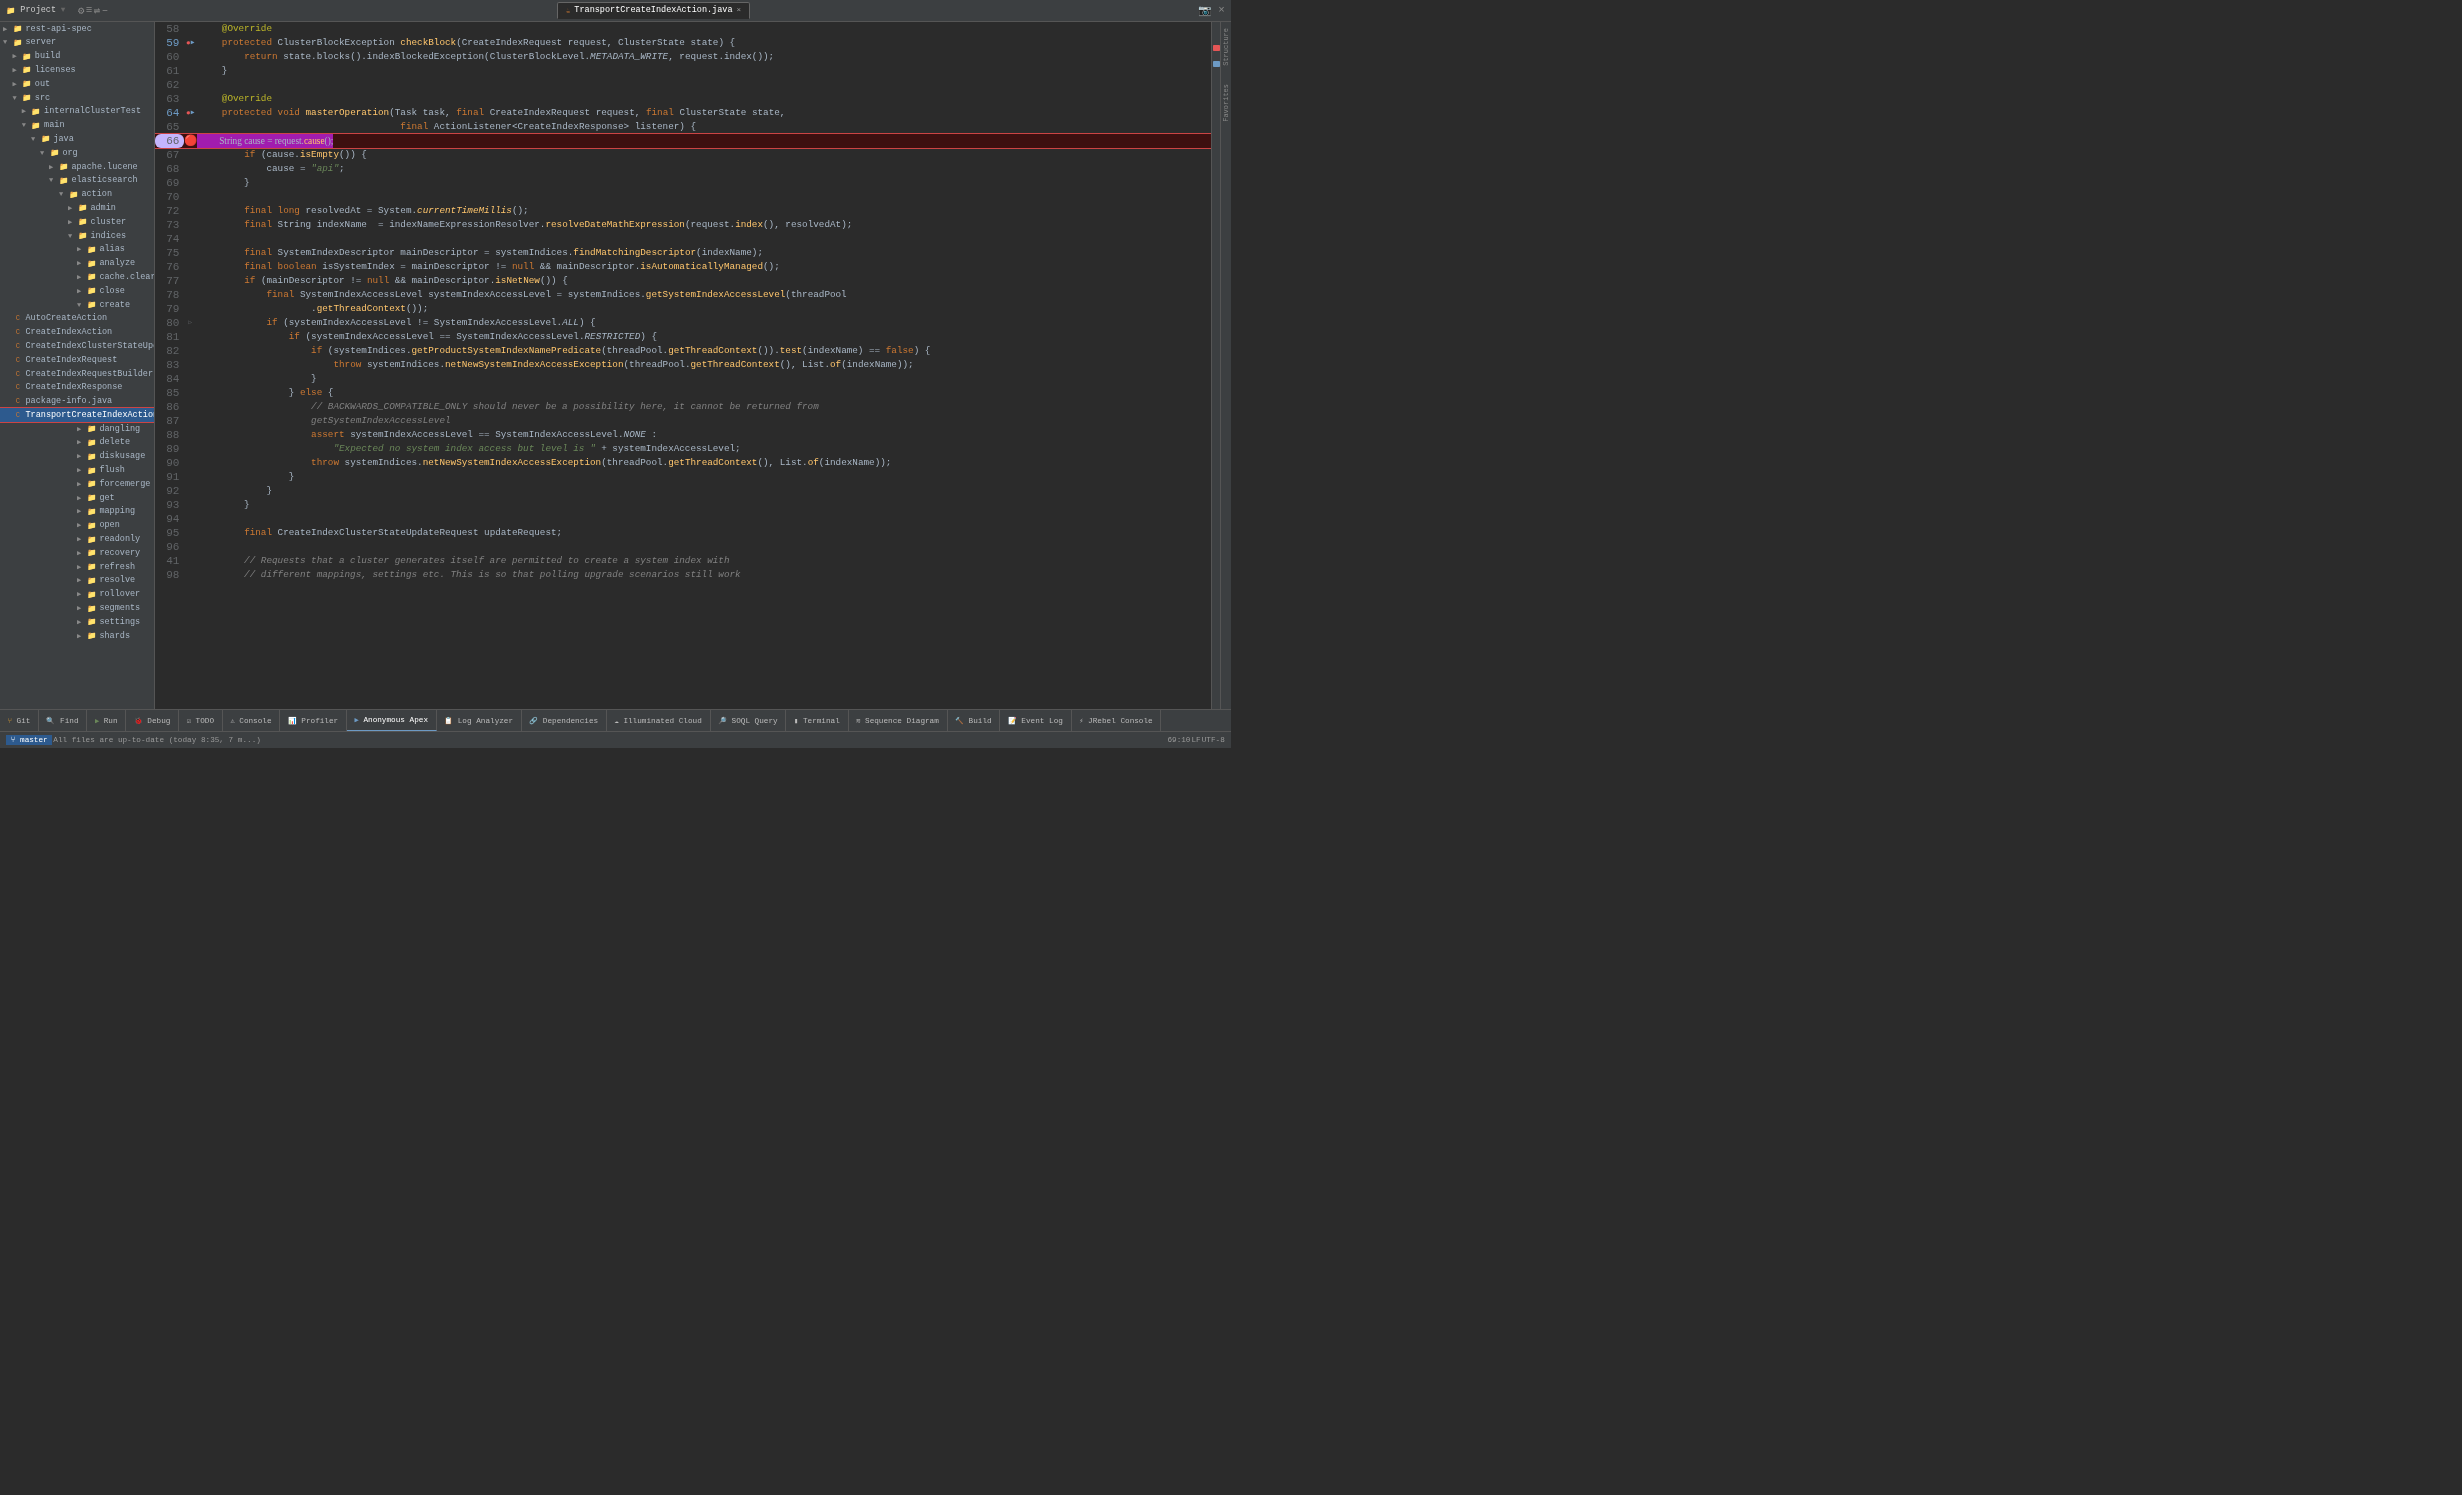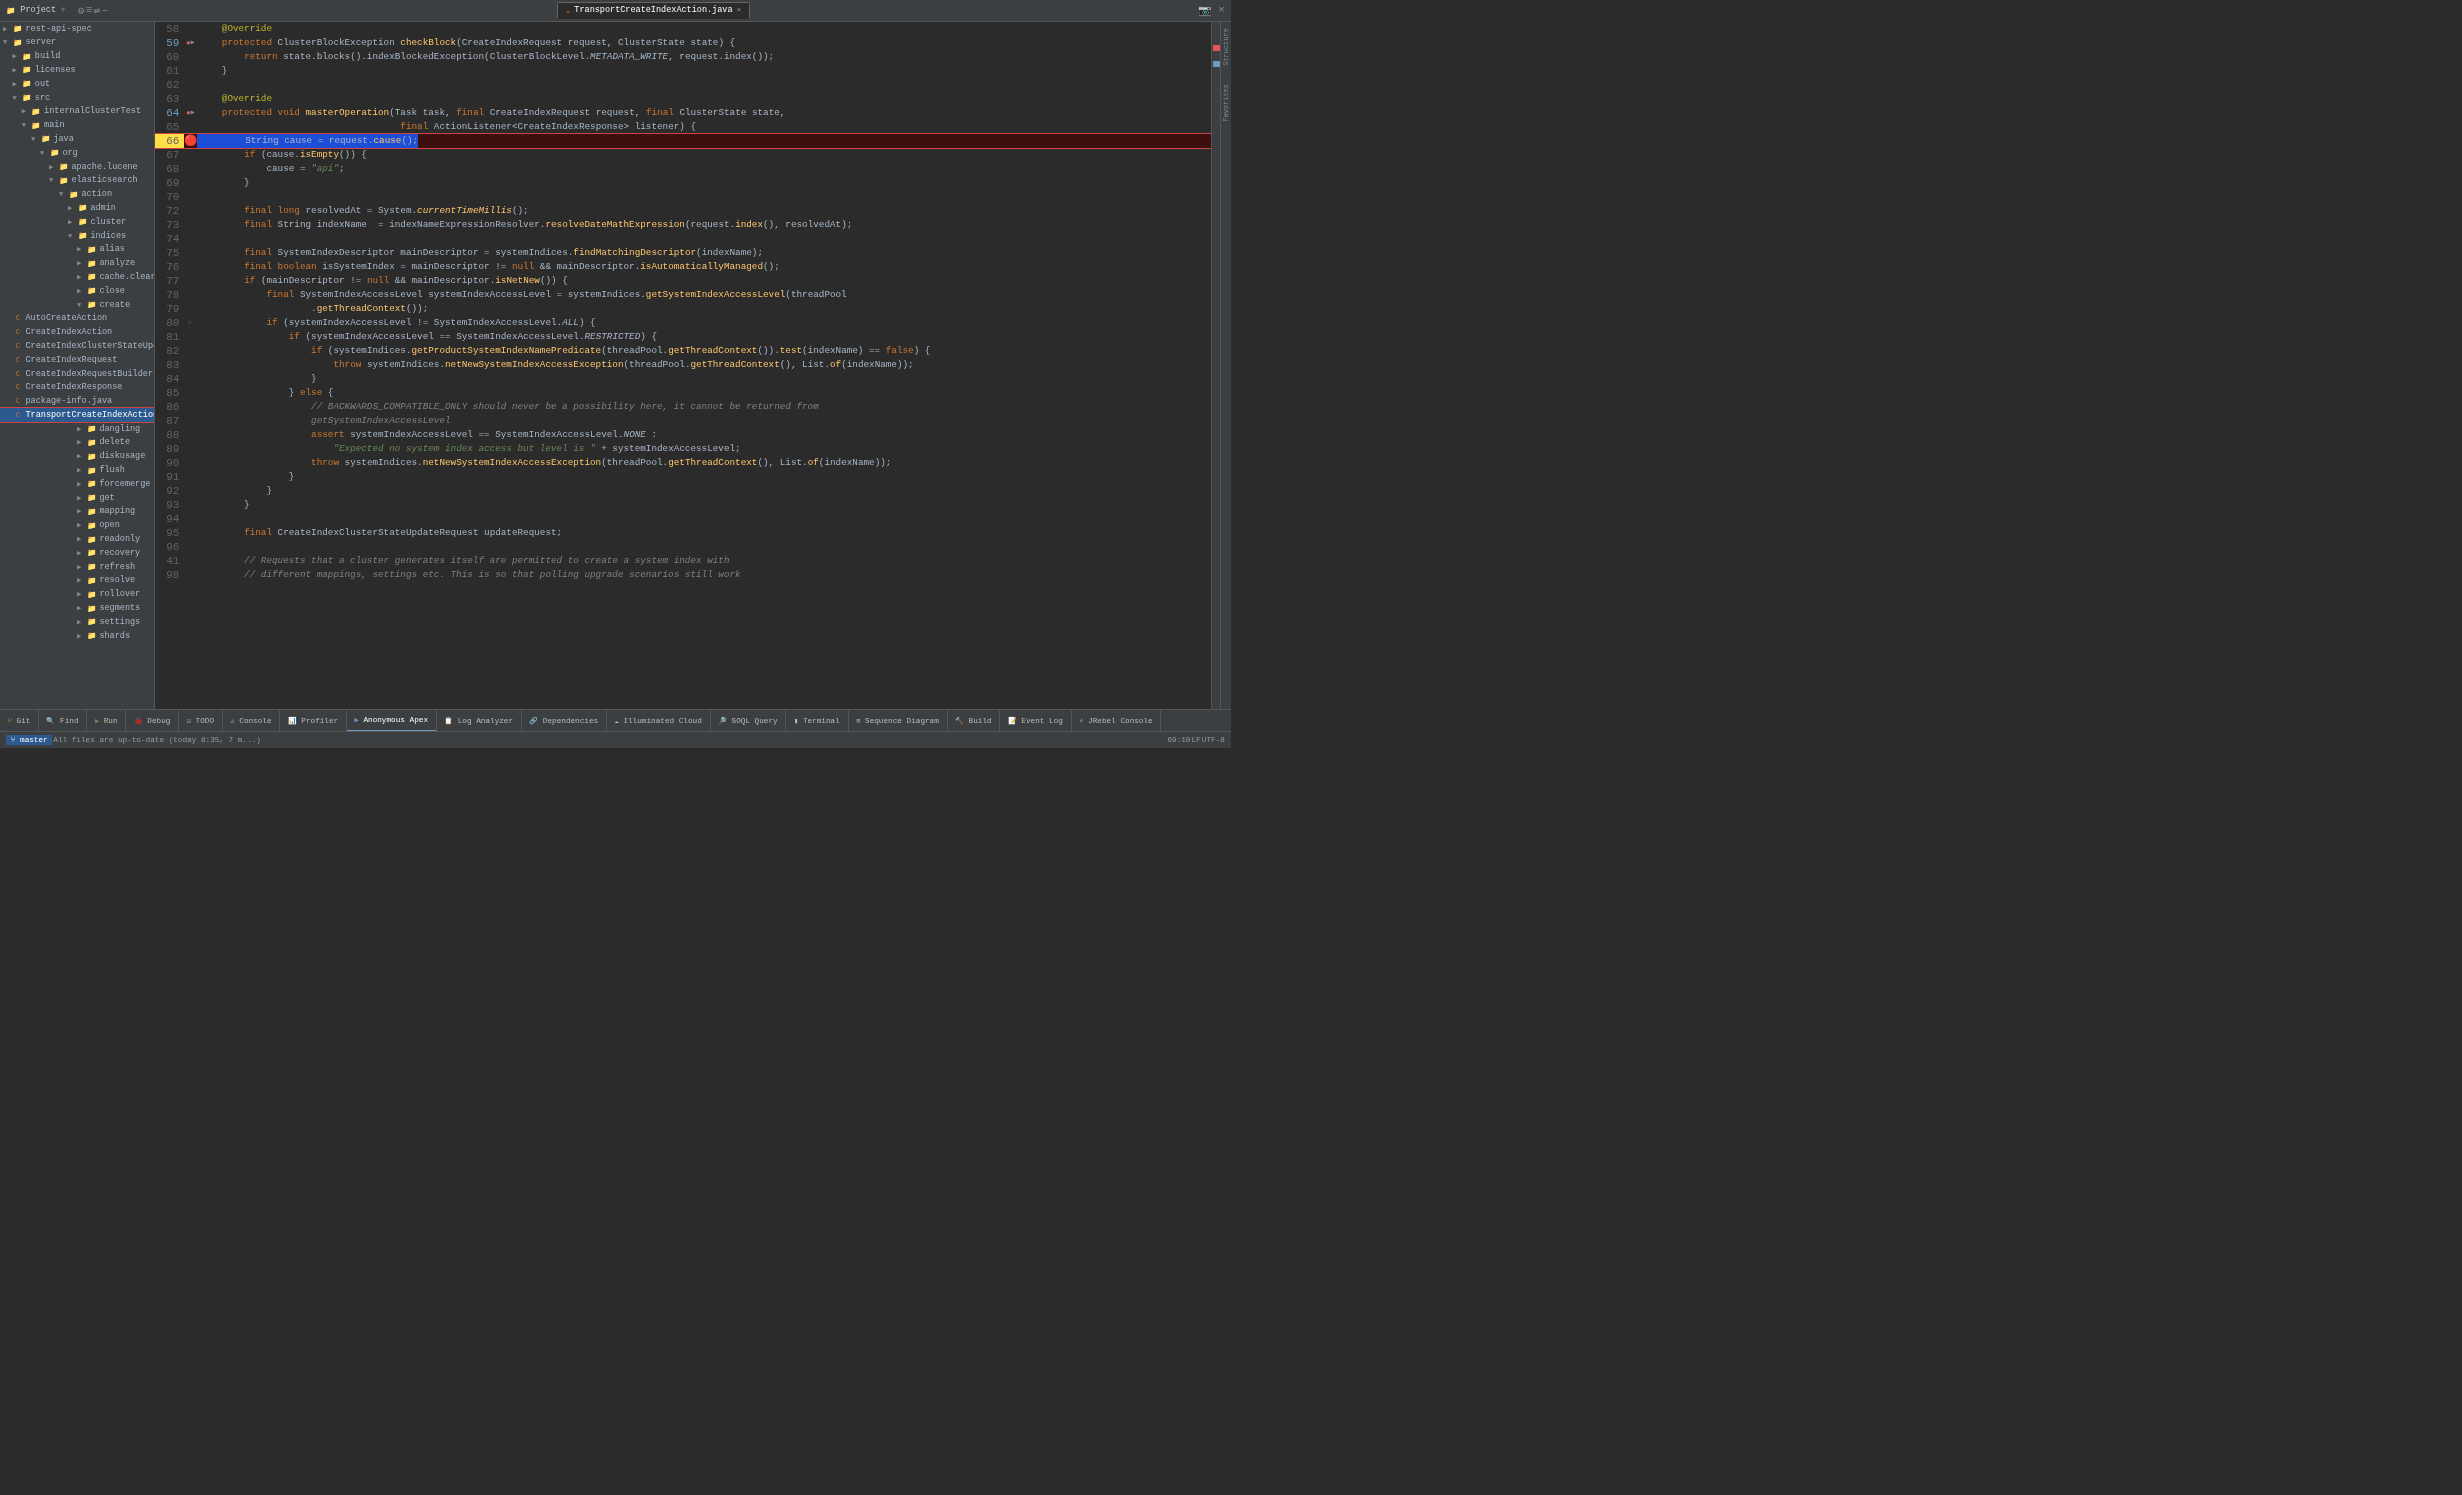--- a/index.html
+++ b/index.html
@@ -500,25 +500,25 @@
             <div style="padding-left:3.1px;white-space:pre;"><span class="kw">    protected void </span><span class="fn">masterOperation</span>(<span class="type">Task</span> task, <span class="kw">final </span><span class="type">CreateIndexRequest</span> request, <span class="kw">final </span><span class="type">ClusterState</span> state,</div>
           </div>
 
           <div class="line-block">
             <div class="ln">65</div>
             <div class="gt"></div>
             <div style="padding-left:3.1px;white-space:pre;">                                    <span class="kw">final </span><span class="type">ActionListener</span>&lt;<span class="type">CreateIndexResponse</span>&gt; listener) {</div>
           </div>
 
           <div class="line-block" style="background:#3d1010;outline:1.5px solid #cc4444;">
-            <div class="ln" style="background:#fde047;">66</div>
+            <div class="ln" style="background:#c4b5fd;border-radius:6px;">66</div>
             <div class="gt" style="background:#3d1010;">
                 <span style="color:#e55656;font-size:10.8px;">🔴</span>
               </div>
-            <div style="padding-left:3.1px;white-space:pre;background:#1d4ed8;"><span class="type">        String</span> cause = request.<span class="fn">cause</span>();</div>
+            <div style="padding-left:3.1px;white-space:pre;background:#a21caf;font-family:Liberation Serif, serif;"><span class="type">        String</span> cause = request.<span class="fn">cause</span>();</div>
           </div>
 
           <div class="line-block">
             <div class="ln">67</div>
             <div class="gt"></div>
             <div style="padding-left:3.1px;white-space:pre;">        <span class="kw">if </span>(cause.<span class="fn">isEmpty</span>()) {</div>
           </div>
 
           <div class="line-block">
             <div class="ln">68</div>

